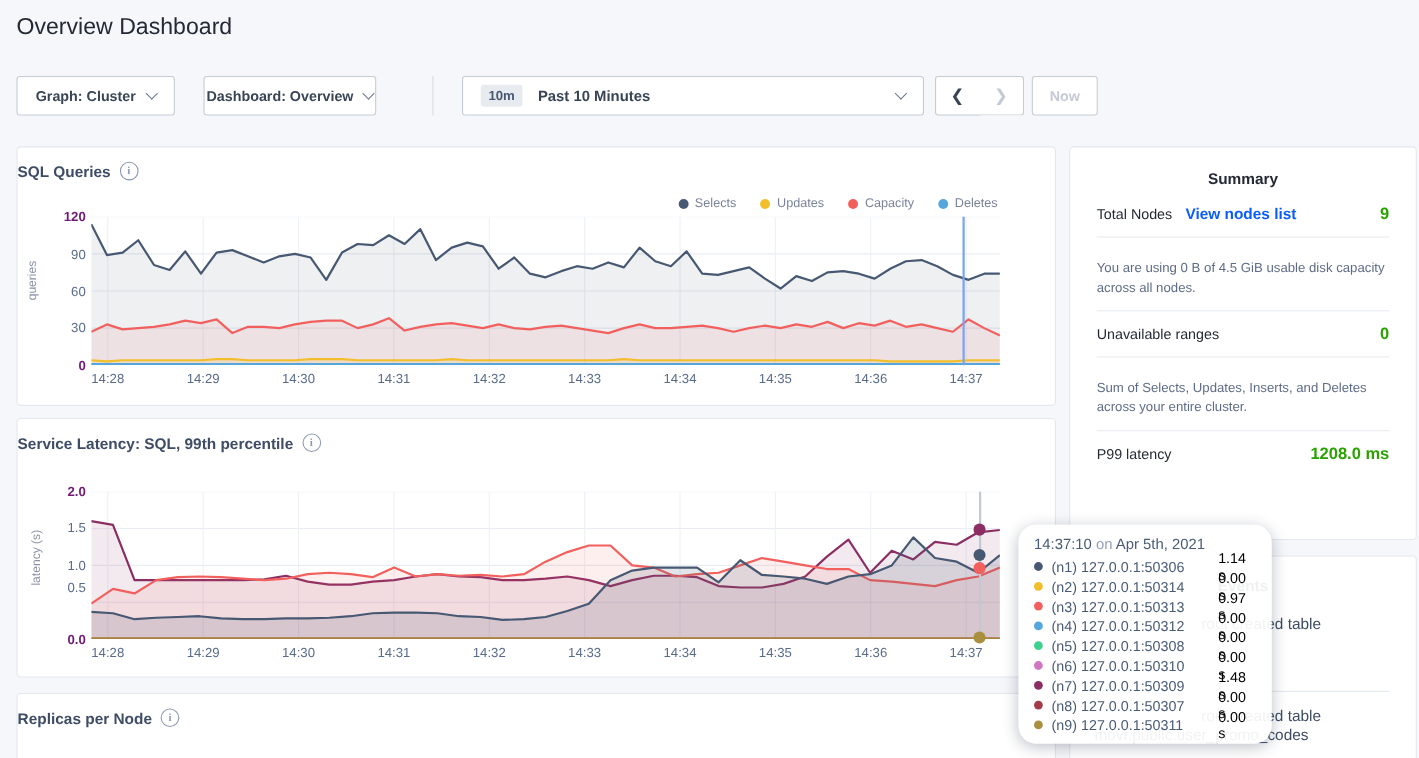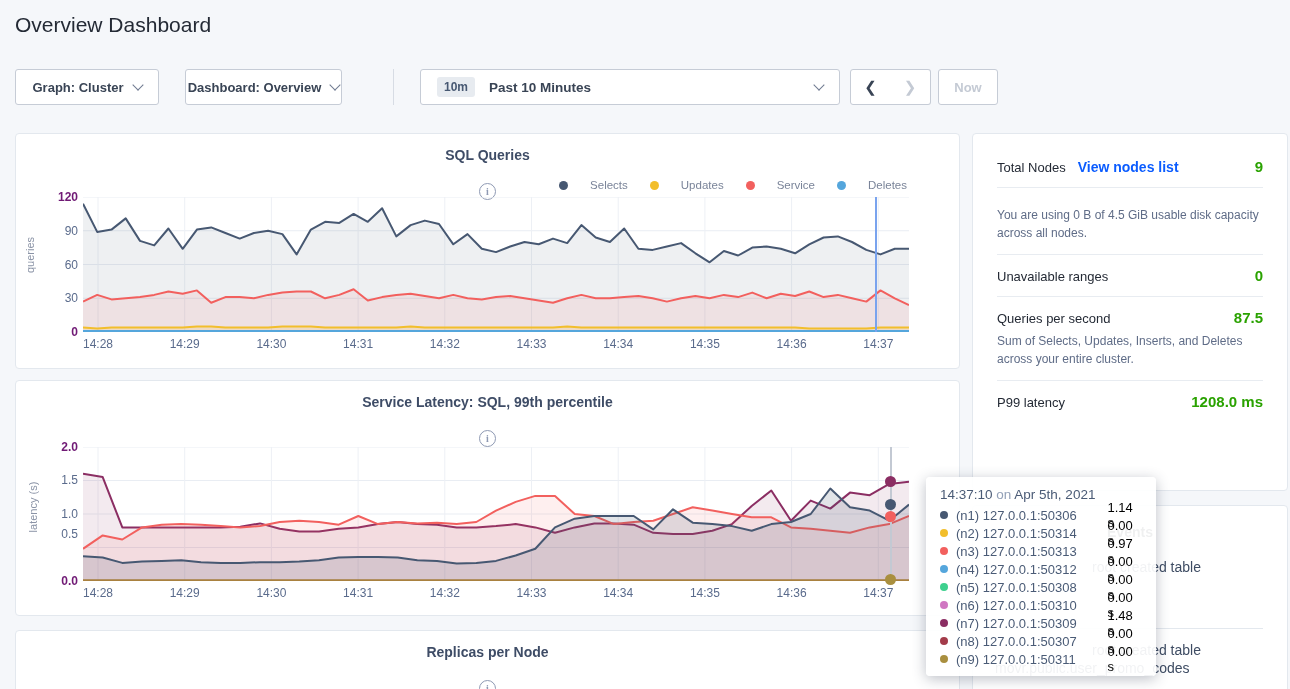--- a/index.html
+++ b/index.html
@@ -18,27 +18,27 @@
     font-size:13px;font-weight:700;color:#394455;cursor:pointer;
   }
   .chev{width:7px;height:7px;border-left:1.5px solid #6f7a90;border-bottom:1.5px solid #6f7a90;
     transform:rotate(-45deg);margin-left:10px;margin-top:-4px;}
   .vdivider{width:1px;height:36px;background:#d7dce4;}
   .timebadge{background:#e7ebf0;border-radius:3px;padding:3px 7px;font-size:12px;font-weight:700;color:#475872;margin-right:14px;}
   .arrowbtn{font-size:15px;font-weight:700;}
   .disabled{color:#c4cad4;cursor:default;}
   
   .card{background:#fff;border:1px solid #e3e8ee;border-radius:4px;box-sizing:border-box;}
-  .chart-title-row{position:absolute;left:0;right:0;top:13px;display:flex;align-items:center;gap:20px;flex-direction:column;}
+  .chart-title-row{position:absolute;left:0;right:0;top:13px;display:flex;align-items:center;gap:8px;}
   .chart-title{font-size:14px;font-weight:700;color:#3e4c66;}
   .info-icon{width:15px;height:15px;border:1.5px solid #8e99b3;border-radius:50%;color:#8e99b3;
     font-size:10px;font-weight:700;display:flex;align-items:center;justify-content:center;font-family:"Liberation Serif",serif;cursor:pointer;}
   
   .legend{position:absolute;top:45px;right:52px;display:flex;gap:22px;align-items:center;}
-  .legend-item{display:flex;align-items:center;gap:22px;cursor:pointer;}
+  .legend-item{display:flex;align-items:center;gap:6px;cursor:pointer;}
   .legend-dot{width:9px;height:9px;border-radius:50%;}
   .legend-label{font-size:11.5px;color:#7a8499;}
   
   .yticks span{position:absolute;right:0;font-size:12px;color:#5a6b8c;}
   .yticks .bold{font-weight:700;color:#701a75;}
   .ylab{position:absolute;font-size:11px;color:#8a93a6;transform:rotate(-90deg);white-space:nowrap;}
   .xlabels{position:absolute;height:16px;}
   .xlabels span{position:absolute;top:0;transform:translateX(-50%);font-size:12px;color:#5a6b8c;}
   .hoverline-sql{position:absolute;left:859px;top:63px;width:2px;height:135px;background:#79a3ee;}
   .hoverline-lat{position:absolute;left:874px;top:66px;width:2px;height:134px;background:#c3c9d3;}
@@ -53,21 +53,21 @@
   .sum-link{font-weight:700;font-size:14px;color:#0b5cff;margin-left:12px;cursor:pointer;text-decoration:none;}
   .sum-value{margin-left:auto;font-weight:700;font-size:15px;color:#2aa200;}
   .sum-desc{font-size:12px;color:#5f6c87;line-height:1.5;margin-top:6px;}
   
   .ev-title{position:absolute;left:0;right:0;top:18px;text-align:center;font-weight:700;font-size:14px;color:#242a35;}
   .ev-line{position:absolute;font-size:14px;color:#3e4c63;line-height:17px;white-space:nowrap;}
   .ev-divider{position:absolute;left:22px;right:24px;top:122px;height:1px;background:#e3e8ee;}
   
   .tooltip{
     left:926px;top:477px;width:230px;height:199px;box-sizing:border-box;
-    background:rgba(255,255,255,0.93);border-radius:4px;padding:10px 14px;
+    background:rgba(255,255,255,0.93);border-radius:16px;padding:10px 14px;
     box-shadow:0 3px 14px rgba(50,60,80,0.32);z-index:30;
   }
   .tt-head{font-size:13.5px;color:#4a5b76;margin-bottom:4px;}
   .tt-head .sep{color:#93a1b8;}
   .tt-row{display:flex;align-items:center;height:18px;font-size:13px;color:#4a5b76;}
   .tt-dot{width:8px;height:8px;border-radius:50%;margin-right:8px;flex:none;}
   .tt-label{width:155px;}
   .tt-value{font-weight:400;color:#000000;}
 </style>
 </head>
@@ -107,21 +107,21 @@
     <span class="legend-item">
       <span class="legend-dot" style="background: rgb(71, 88, 114);"></span>
       <span class="legend-label">Selects</span>
     </span>
     <span class="legend-item">
       <span class="legend-dot" style="background: rgb(242, 190, 44);"></span>
       <span class="legend-label">Updates</span>
     </span>
     <span class="legend-item">
       <span class="legend-dot" style="background: rgb(242, 96, 94);"></span>
-      <span class="legend-label">Service</span>
+      <span class="legend-label">Capacity</span>
     </span>
     <span class="legend-item">
       <span class="legend-dot" style="background: rgb(85, 166, 220);"></span>
       <span class="legend-label">Deletes</span>
     </span>
   </div>
   <div class="ylab" style="left:-4px;top:115px;">queries</div>
   <div class="yticks" style="position:absolute;left:28px;top:0;width:34px;">
     <span class="bold" style="top:56px;">120</span>
     <span style="top:90px;">90</span>
@@ -229,41 +229,38 @@
 
 <div class="abs card" style="left:15px;top:630px;width:945px;height:230px;">
   <div class="chart-title-row">
     <span class="chart-title">Replicas per Node</span>
     <span class="info-icon">i</span>
   </div>
 </div>
 
 <div class="abs card" style="left:972px;top:133px;width:316px;height:358px;overflow:hidden;">
   <div class="sum-body">
+    <div class="sum-title">Summary</div>
     <div class="sum-row">
       <div class="sum-head">
         <span class="sum-label">Total Nodes</span>
         <a class="sum-link">View nodes list</a>
         <span class="sum-value">9</span>
       </div>
     </div>
     <div class="sum-row">
       <div class="sum-desc">You are using 0 B of 4.5 GiB usable disk capacity across all nodes.</div>
     </div>
     <div class="sum-row">
       <div class="sum-head">
         <span class="sum-label">Unavailable ranges</span>
         <span class="sum-value">0</span>
       </div>
     </div>
     <div class="sum-row">
-      <div class="sum-head">
-        <span class="sum-label">Queries per second</span>
-        <span class="sum-value">87.5</span>
-      </div>
       <div class="sum-desc">Sum of Selects, Updates, Inserts, and Deletes across your entire cluster.</div>
     </div>
     <div class="sum-row">
       <div class="sum-head">
         <span class="sum-label">P99 latency</span>
         <span class="sum-value">1208.0 ms</span>
       </div>
     </div>
   </div>
 </div>

